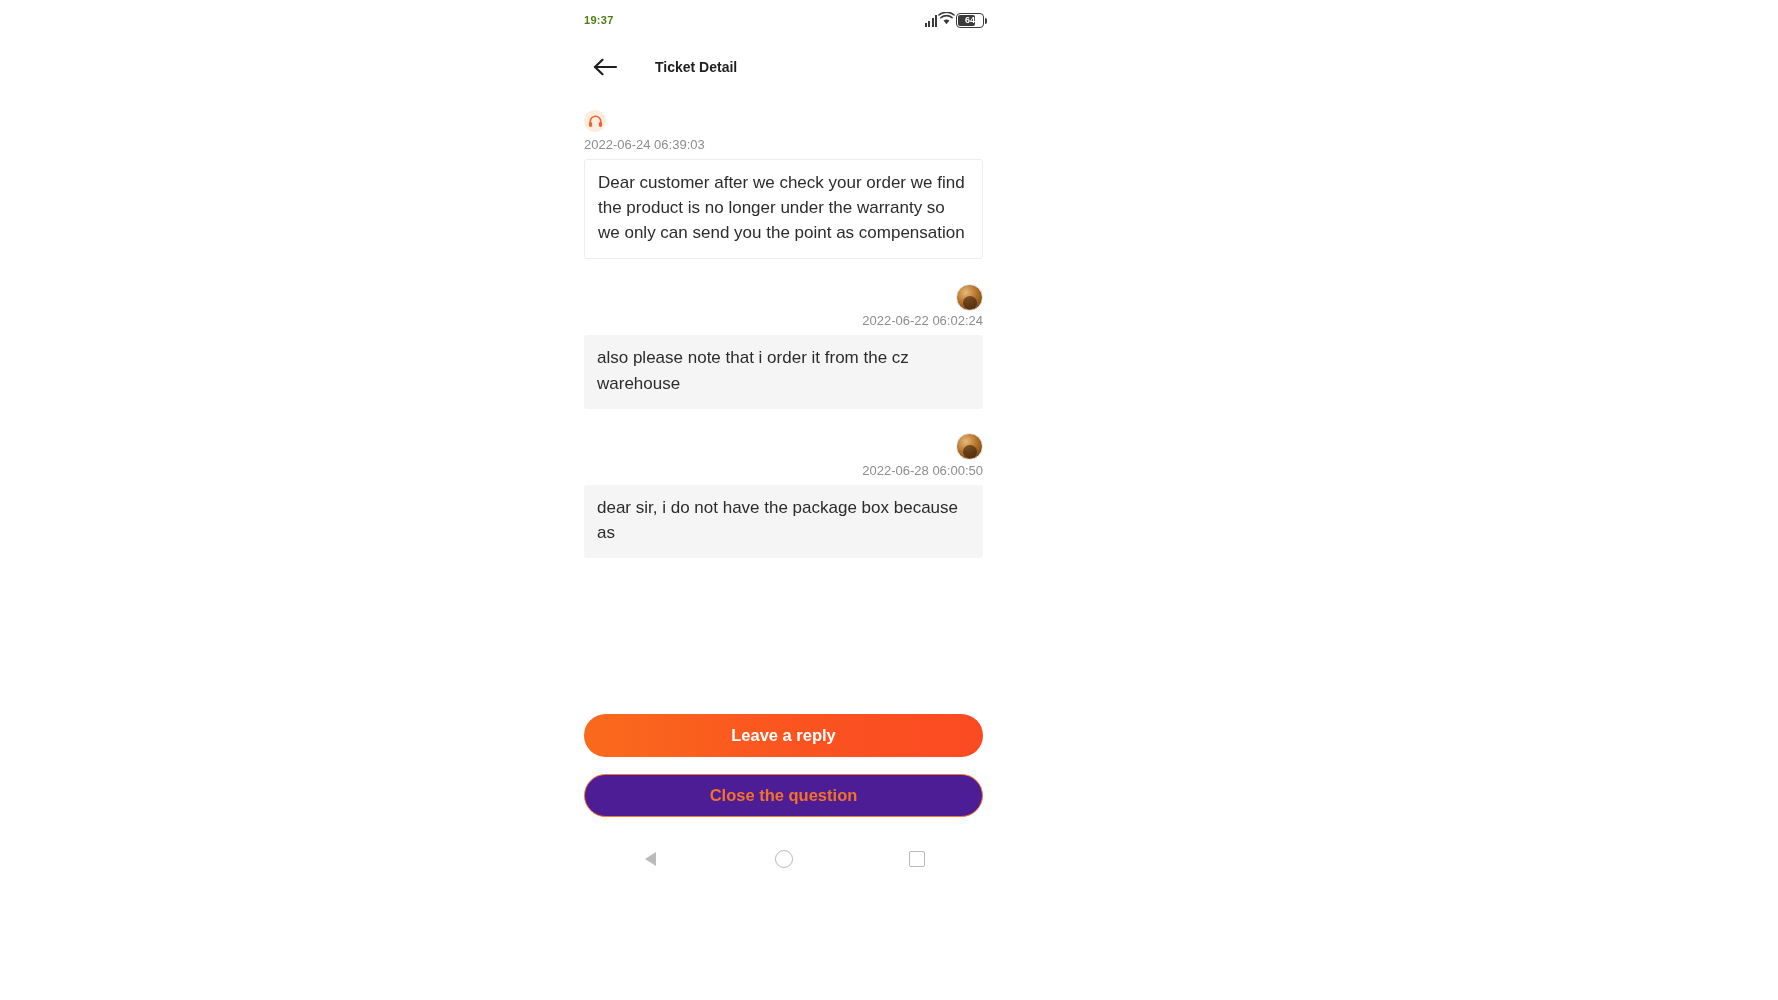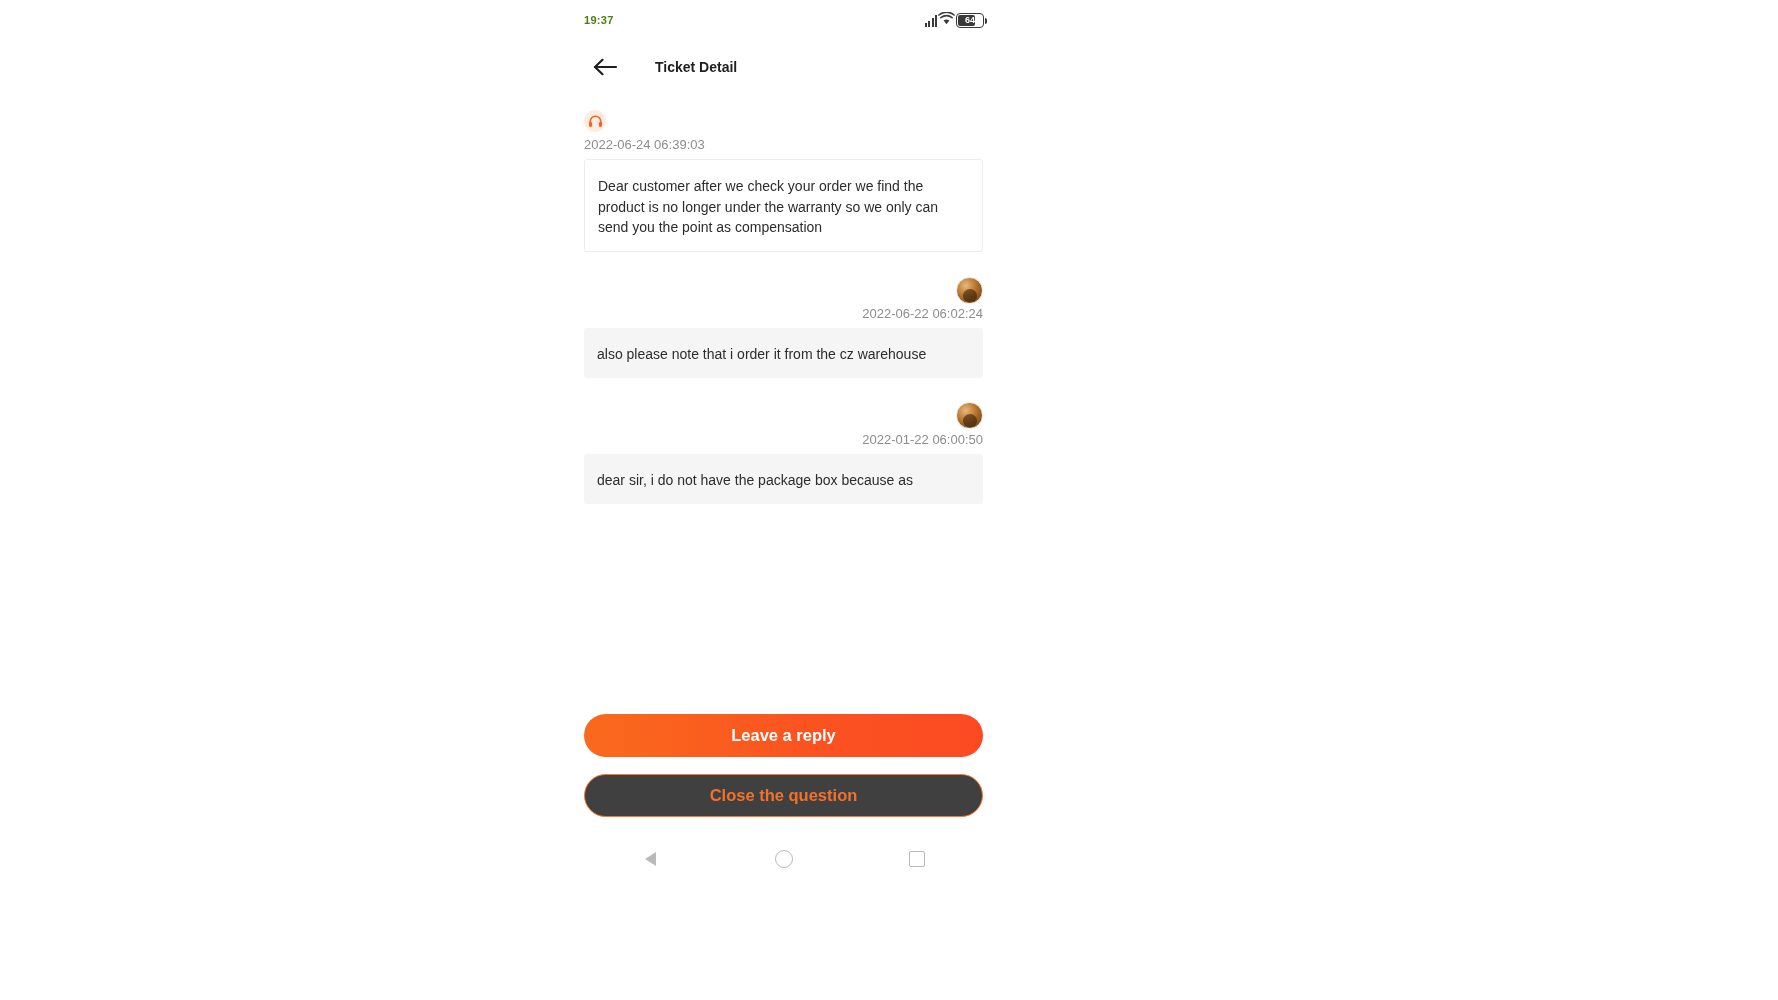--- a/index.html
+++ b/index.html
@@ -171,24 +171,24 @@
   }
   .timestamp {
     font-size: 13px;
     color: #8d8d8d;
     margin-top: 3px;
   }
   .msg.agent .timestamp { text-align: left; }
   .msg.user .timestamp { text-align: right; }
   .bubble {
     margin-top: 7px;
-    font-size: 14px;
+    font-size: 17px;
     line-height: 1.48;
     color: #2c2c2c;
-    padding: 16px 13px 13px 13px;
+    padding: 10px 13px 13px 13px;
     box-sizing: border-box;
   }
   .msg.agent .bubble {
     background: #ffffff;
     border: 1px solid #ededed;
     border-radius: 3px;
   }
   .msg.user .bubble {
     background: #f5f5f5;
     border-radius: 3px;
@@ -212,21 +212,21 @@
     justify-content: center;
     cursor: pointer;
     border: none;
     width: 100%;
     font-family: "Liberation Sans", sans-serif;
   }
   .btn-secondary {
     margin-top: 17px;
     height: 43px;
     border-radius: 22px;
-    background: #404040;
+    background: #4c1d95;
     border: 1.5px solid #f6792c;
     color: #f4712a;
     font-size: 16.5px;
     font-weight: bold;
     display: flex;
     align-items: center;
     justify-content: center;
     cursor: pointer;
     width: 100%;
     box-sizing: border-box;
@@ -332,21 +332,21 @@
         <span class="avatar-user"></span>
       </div>
       <div class="timestamp">2022-06-22 06:02:24</div>
       <div class="bubble">also please note that i order it from the cz warehouse</div>
     </div>
 
     <div class="msg user" style="margin-top:25px;">
       <div class="msg-head">
         <span class="avatar-user"></span>
       </div>
-      <div class="timestamp">2022-01-22 06:00:50</div>
+      <div class="timestamp">2022-06-28 06:00:50</div>
       <div class="bubble">dear sir, i do not have the package box because as</div>
     </div>
 
   </div>
 
   <div class="actions">
     <button class="btn-primary">Leave a reply</button>
     <button class="btn-secondary">Close the question</button>
   </div>
 

